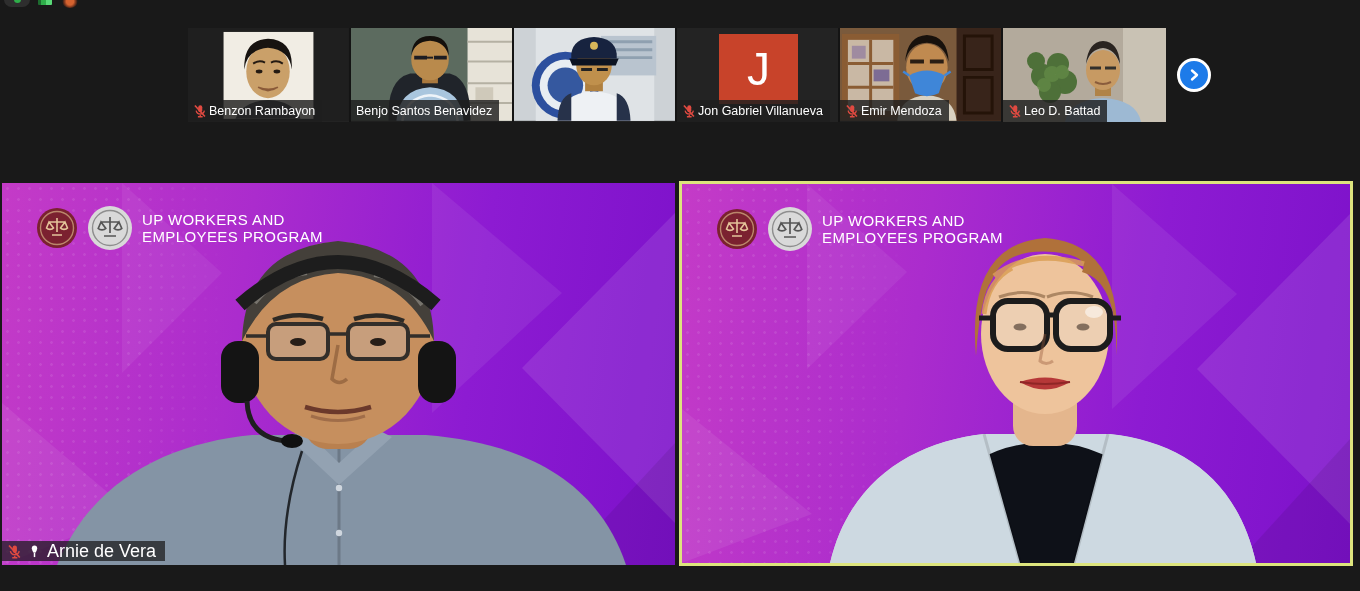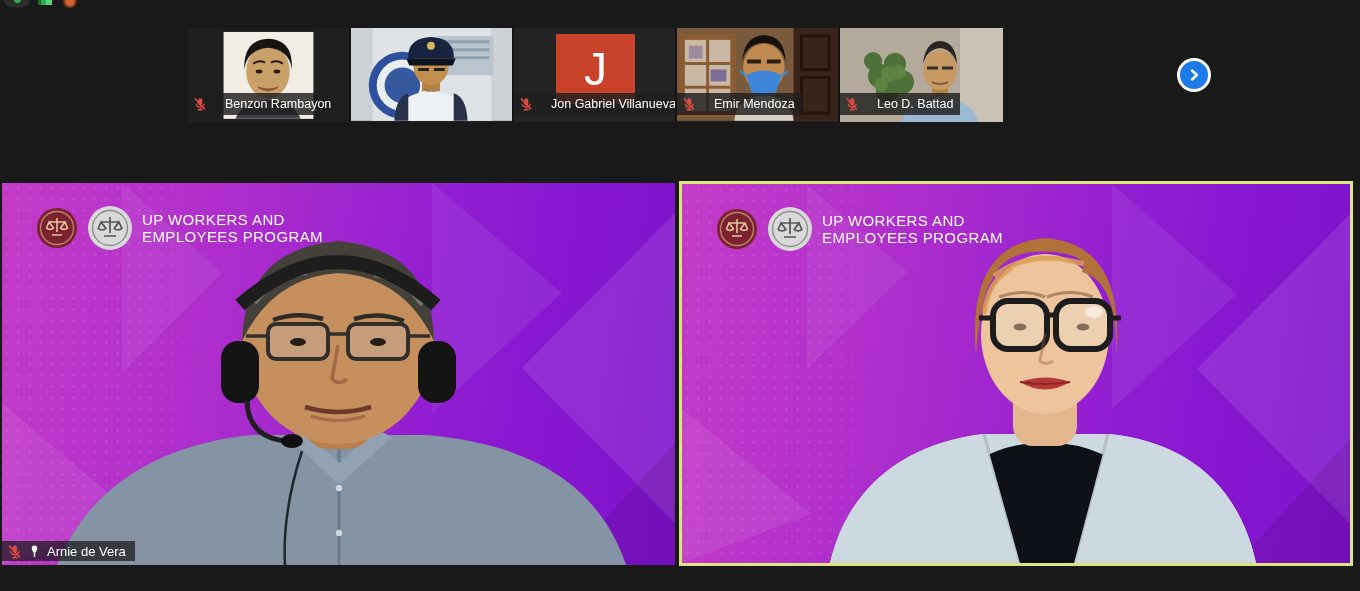--- a/index.html
+++ b/index.html
@@ -13,21 +13,21 @@
   .sec-pill{position:absolute;left:4px;top:-8px;width:26px;height:15px;border-radius:8px;background:#2e2e2e;}
   .sec-shield{position:absolute;left:10px;top:4px;width:7px;height:7px;background:#2fae4a;border-radius:0 0 4px 4px;}
   .sig-icon{position:absolute;left:38px;top:-2px;width:14px;height:7px;background:linear-gradient(90deg,#1d6b2f 0 25%,#2fae4a 25% 60%,#59d977 60% 100%);border-radius:1px;}
   .rec-dot{position:absolute;left:62px;top:-5px;width:16px;height:13px;border-radius:50%;background:radial-gradient(circle,#d4622f 0 35%,rgba(160,60,25,.55) 60%,rgba(120,40,15,0) 75%);}
   
   .filmstrip{position:absolute;left:188px;top:28px;height:94px;display:flex;}
   .tile{position:relative;width:163px;height:94px;background:#232323;border-right:2px solid #141414;overflow:hidden;flex:none;}
   .tile:last-child{border-right:none;}
   .tile svg.scene{position:absolute;inset:0;display:block;}
   .nameplate{
-    position:absolute;left:0;bottom:7px;max-width:100%;height:22px;display:flex;align-items:center;gap:18px;
+    position:absolute;left:0;bottom:0;max-width:100%;height:22px;display:flex;align-items:center;gap:2px;
     background:rgba(30,30,30,.82);color:#fff;font-size:12.5px;padding:0 7px 0 5px;white-space:nowrap;margin-top:36px;
   }
   .nameplate .ic{flex:none;display:block;}
   .avatar-j{
     position:absolute;left:42px;top:6px;width:79px;height:70px;background:#c8432a;
     display:flex;align-items:center;justify-content:center;color:#fff;font-size:46px;
     font-family:"Liberation Sans",sans-serif;font-weight:400;
   }
   
   .next-btn{position:absolute;left:1177px;top:58px;width:34px;height:34px;border-radius:50%;
@@ -42,21 +42,21 @@
     background-image:radial-gradient(rgba(255,255,255,.20) 1.3px,transparent 1.5px);
     background-size:11px 11px;opacity:.45;
     -webkit-mask-image:linear-gradient(to right,#000 55%,transparent);
     mask-image:linear-gradient(to right,#000 55%,transparent);}
   .banner{position:absolute;left:34px;top:22px;display:flex;align-items:center;gap:9px;}
   .seal{flex:none;display:block;}
   .banner-text{color:#fff;font-weight:normal;font-size:15px;line-height:17.5px;letter-spacing:.4px;}
   .person{position:absolute;inset:0;width:100%;height:100%;}
   .main-nameplate{
     position:absolute;left:0;bottom:4px;height:20px;display:flex;align-items:center;gap:6px;
-    background:rgba(25,25,25,.72);color:#fff;font-size:13px;padding:0 9px 0 5px;white-space:nowrap;
+    background:rgba(25,25,25,.72);color:#fff;font-size:18px;padding:0 9px 0 5px;white-space:nowrap;
   }
 </style>
 </head>
 <body>
 
 <div id="stage">
 
   <div class="statusbar">
     <div class="sec-pill">
         <div class="sec-shield"></div>
@@ -82,20 +82,39 @@
       <div class="nameplate">
         <svg class="ic" width="14" height="14" viewBox="0 0 16 16">
           <rect x="6" y="1.5" width="4.6" height="8" rx="2.3" fill="#e04a41"></rect>
           <path d="M3.6 7.5 a4.8 4.8 0 0 0 9.4 0 M8.3 12.4 v2 M5.6 14.6 h5.4" stroke="#e04a41" stroke-width="1.5" fill="none"></path>
           <line x1="2.2" y1="1.6" x2="13.6" y2="14.4" stroke="#e04a41" stroke-width="1.8"></line>
         </svg>
         <span>Benzon Rambayon</span>
       </div>
     </div>
 
+    <div class="tile">
+      <svg class="scene" viewBox="0 0 163 94">
+        <rect width="163" height="94" fill="#5c6b5f"></rect>
+        <rect x="118" y="0" width="45" height="94" fill="#e7e3d8"></rect>
+        <path d="M118 14 h45 M118 34 h45 M118 56 h45 M118 76 h45" stroke="#b5b1a3" stroke-width="2"></path>
+        <rect x="126" y="60" width="18" height="14" fill="#cfc9ba"></rect>
+        <path d="M38 94 Q36 52 60 46 L100 46 Q122 52 121 94 Z" fill="#20242a"></path>
+        <path d="M46 94 Q48 62 80 60 Q112 62 114 94 Z" fill="#a9c6de"></path>
+        <path d="M52 94 Q56 70 80 68 M108 94 Q105 70 80 68" stroke="#ffffff" stroke-width="2.5" fill="none" opacity=".8"></path>
+        <rect x="72" y="42" width="16" height="14" fill="#a9793f"></rect>
+        <ellipse cx="80" cy="32" rx="19" ry="21" fill="#b98a4c"></ellipse>
+        <path d="M61 28 Q62 8 80 8 Q99 8 99 28 Q95 14 80 13 Q64 14 61 28 Z" fill="#14100c"></path>
+        <path d="M64 30 h13 M84 30 h13" stroke="#1d1d22" stroke-width="4"></path>
+        <path d="M77 30 h6" stroke="#1d1d22" stroke-width="2"></path>
+      </svg>
+      <div class="nameplate">
+        <span>Benjo Santos Benavidez</span>
+      </div>
+    </div>
 
     <div class="tile">
       <svg class="scene" viewBox="0 0 163 94">
         <rect width="163" height="94" fill="#cdd2d6"></rect>
         <rect x="22" y="0" width="120" height="94" fill="#dfe3e6"></rect>
         <rect x="88" y="8" width="56" height="40" fill="#b9c4cf"></rect>
         <path d="M92 14 h48 M92 22 h48 M92 30 h48" stroke="#8fa0b0" stroke-width="3"></path>
         <circle cx="52" cy="58" r="34" fill="#2c4f9e"></circle>
         <circle cx="52" cy="58" r="26" fill="#e8edf2"></circle>
         <circle cx="52" cy="58" r="18" fill="#35589f"></circle>

